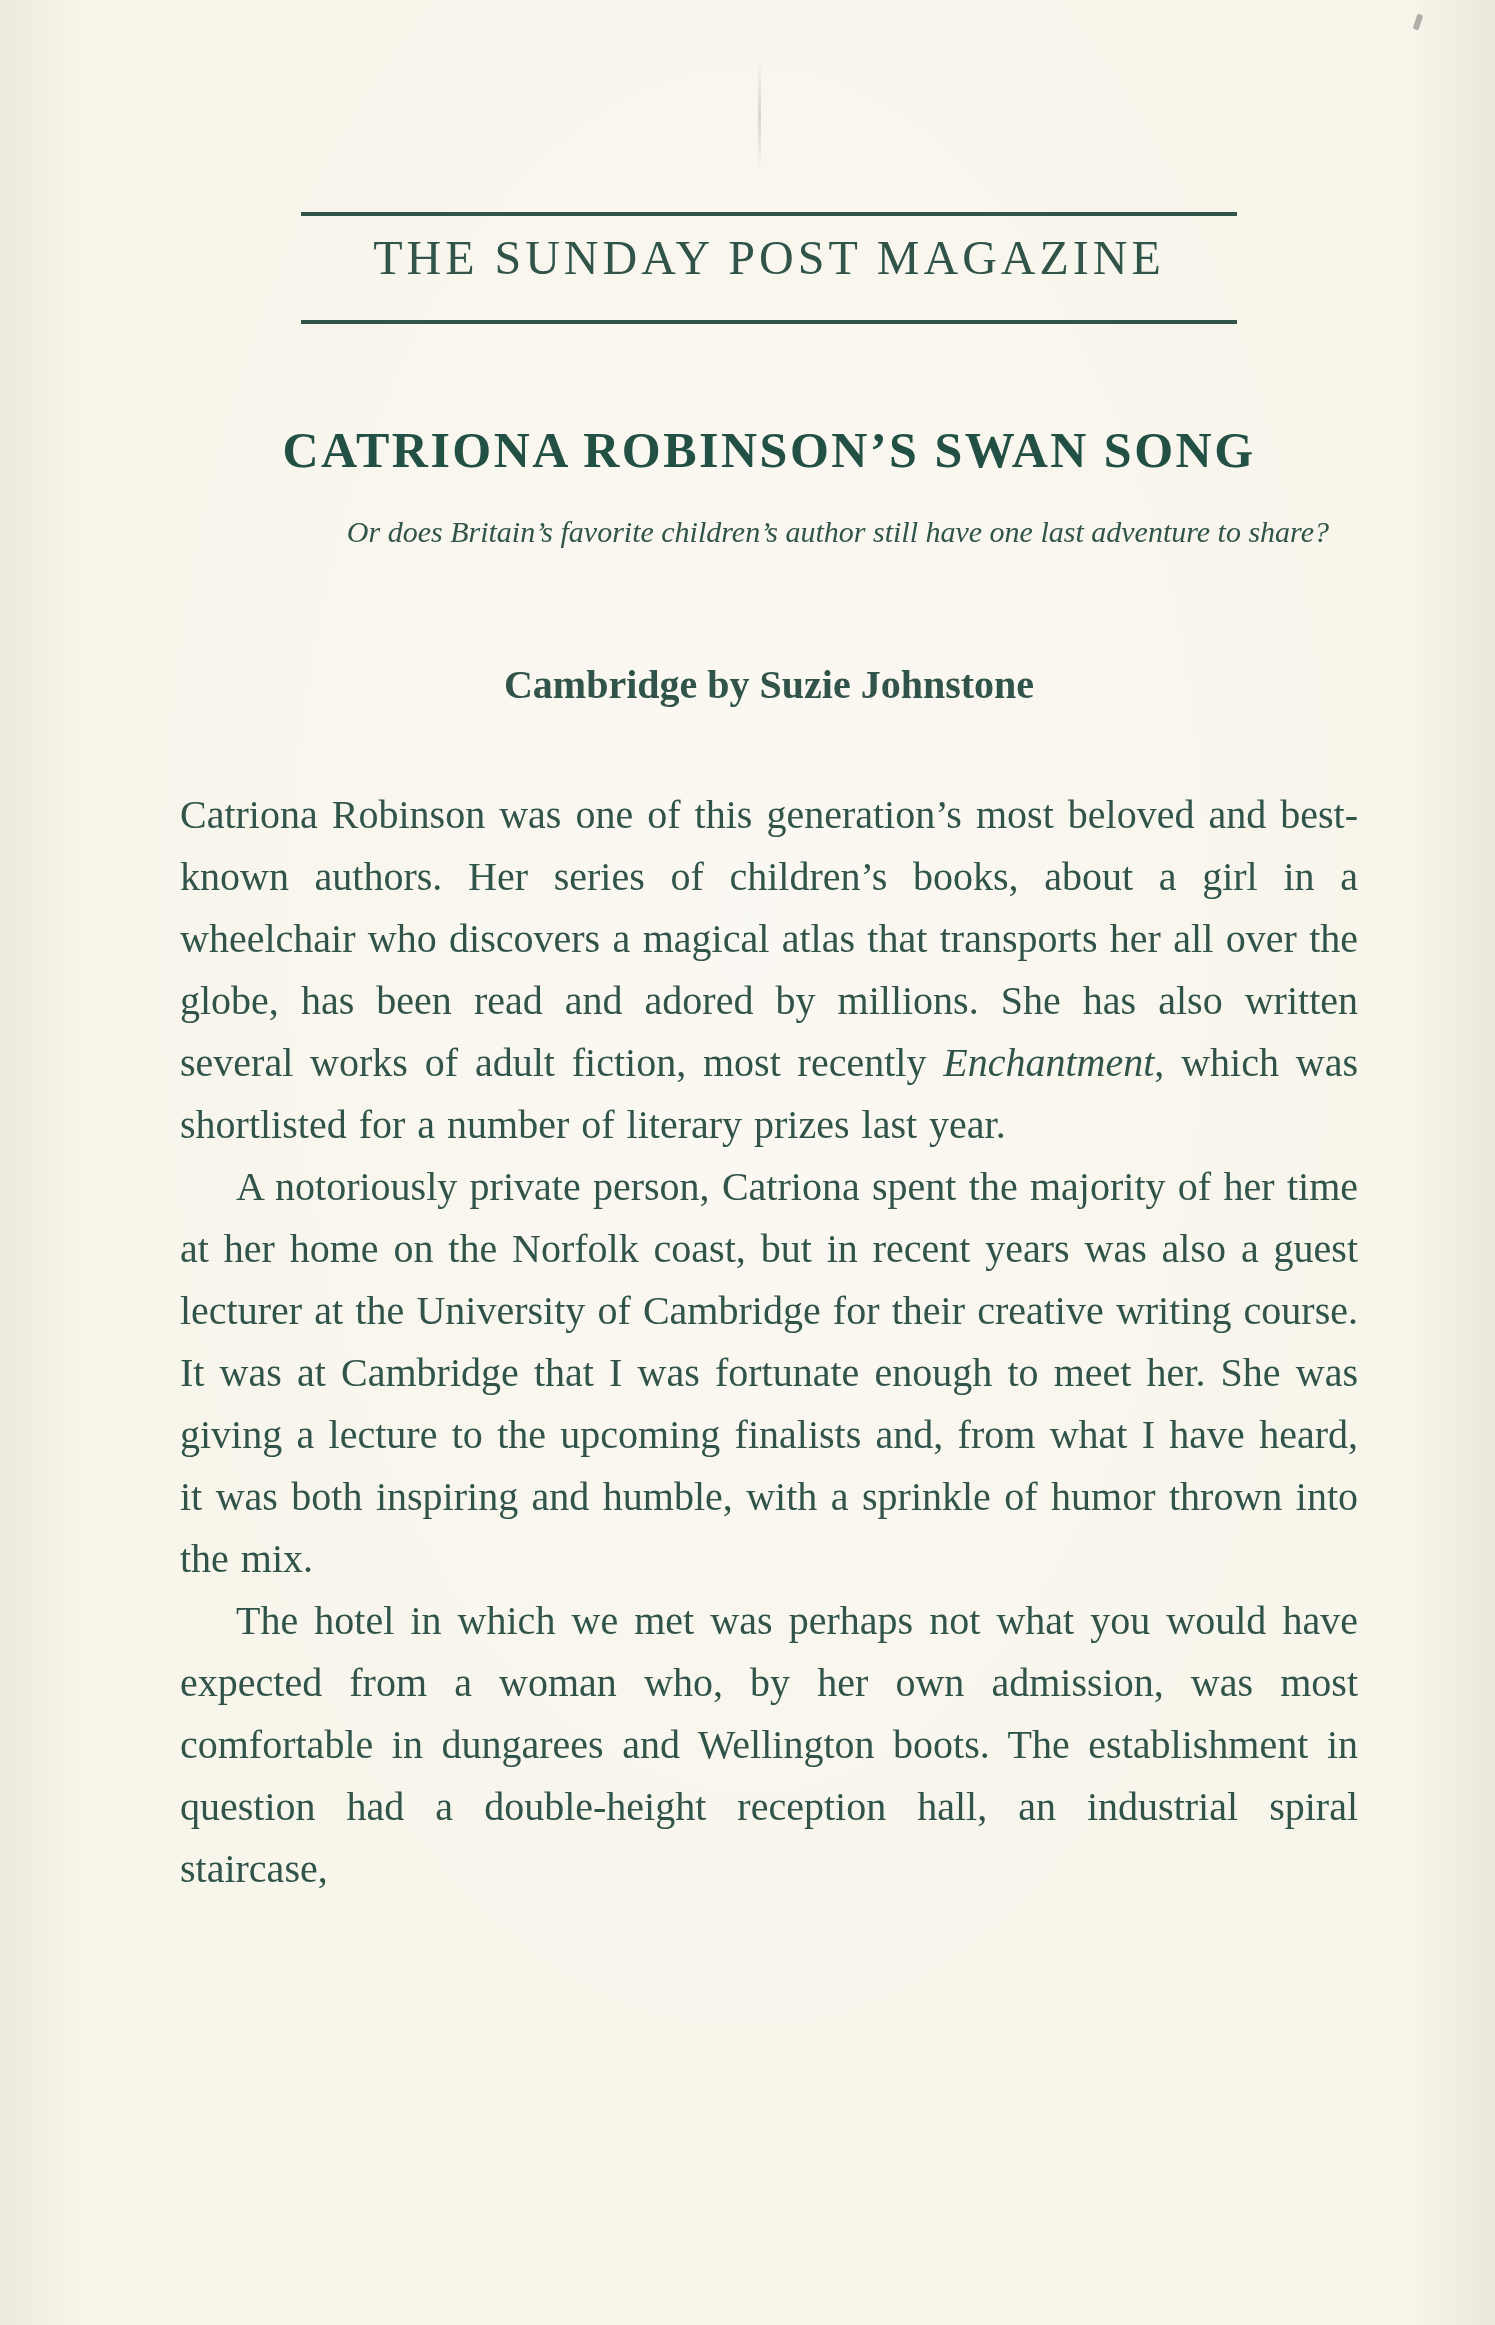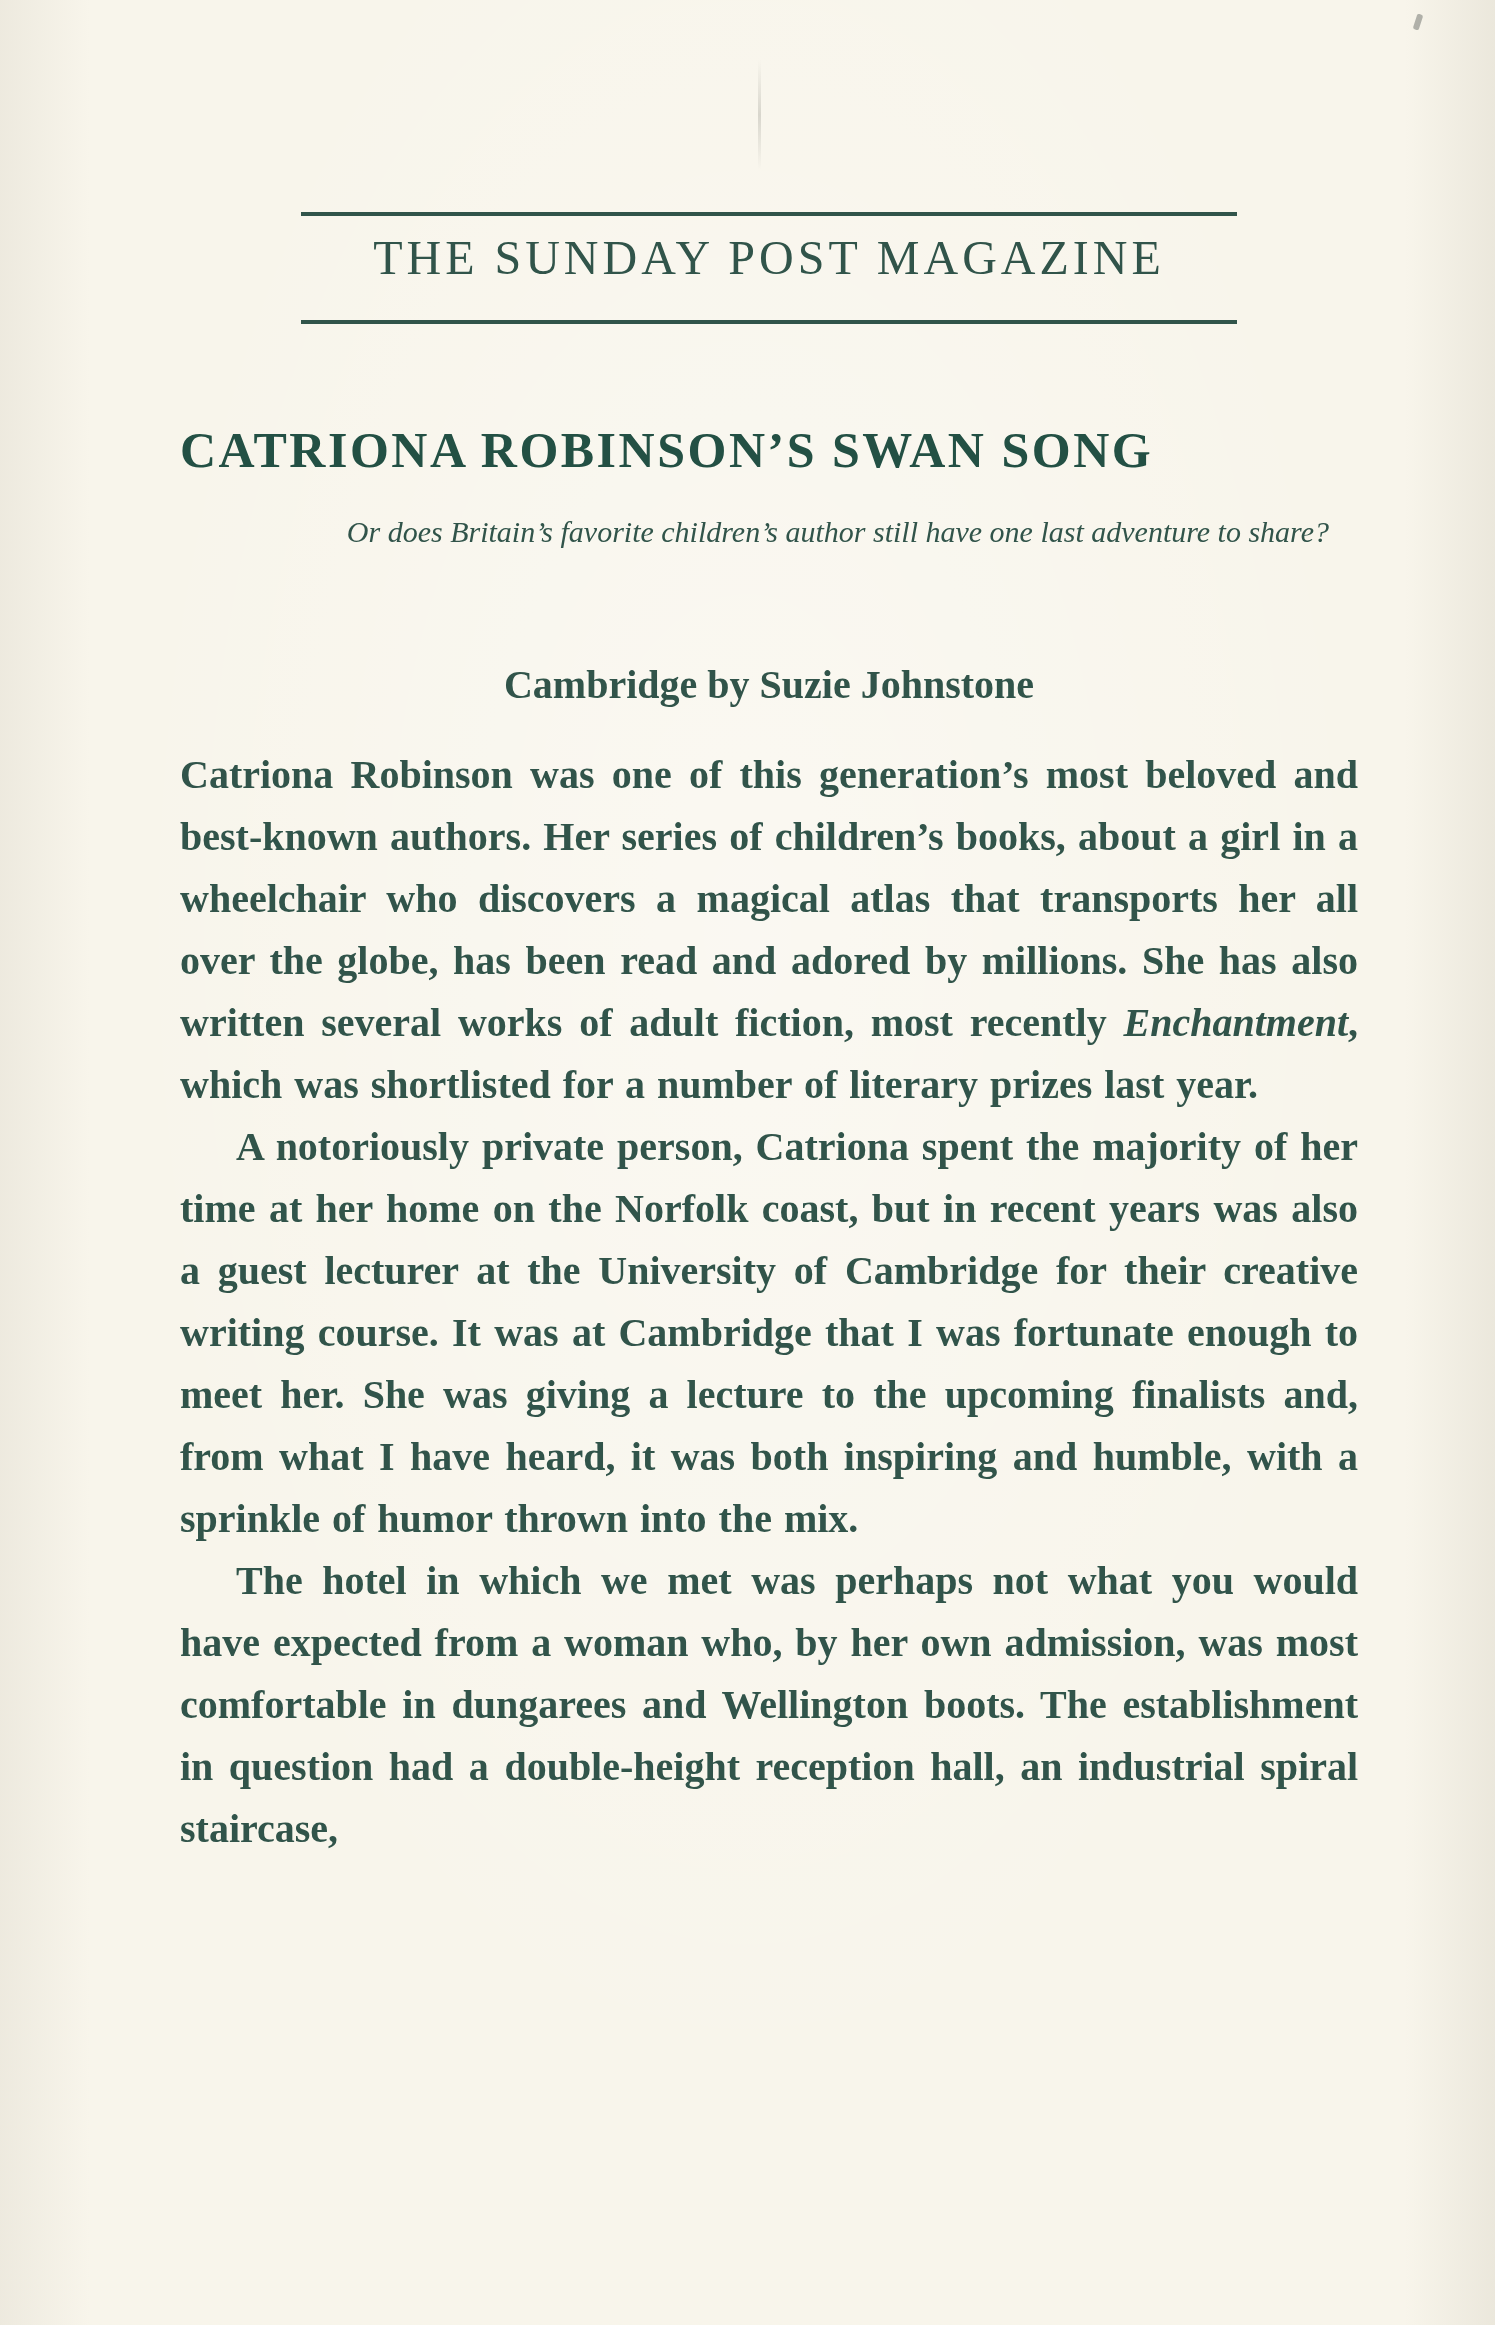--- a/index.html
+++ b/index.html
@@ -51,20 +51,21 @@
     padding: 8px 0 28px 0;
     text-align: center;
   }
   .masthead-line {
     font-size: 48px;
     line-height: 1.42;
     letter-spacing: 4px;
     color: var(--ink);
   }
   .article-title {
+    text-align: center;
     font-size: 50px;
     font-weight: bold;
     letter-spacing: 2.5px;
     color: var(--title-ink);
     line-height: 1.15;
   }
   .article-subtitle {
     margin: 30px auto 12px auto;
     max-width: 1120px;
     text-align: right;
@@ -74,22 +75,21 @@
     color: var(--ink);
   }
   .article-byline {
     margin-top: 108px;
     text-align: center;
     font-weight: bold;
     font-size: 40px;
     color: var(--ink);
   }
   .article-body {
-    margin-top: 36px;
-    font-weight: bold;
+    margin-top: 76px;
   }
   .body-para {
     font-size: 40px;
     line-height: 62px;
     text-align: justify;
     color: var(--ink);
     word-spacing: 2px;
   }
   .body-para.indent {
     text-indent: 56px;

